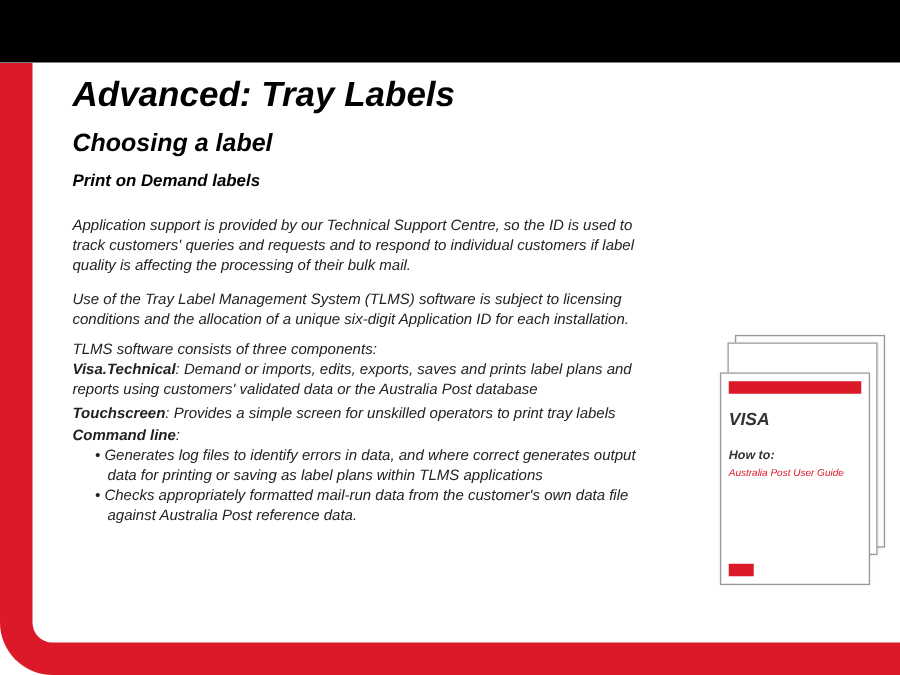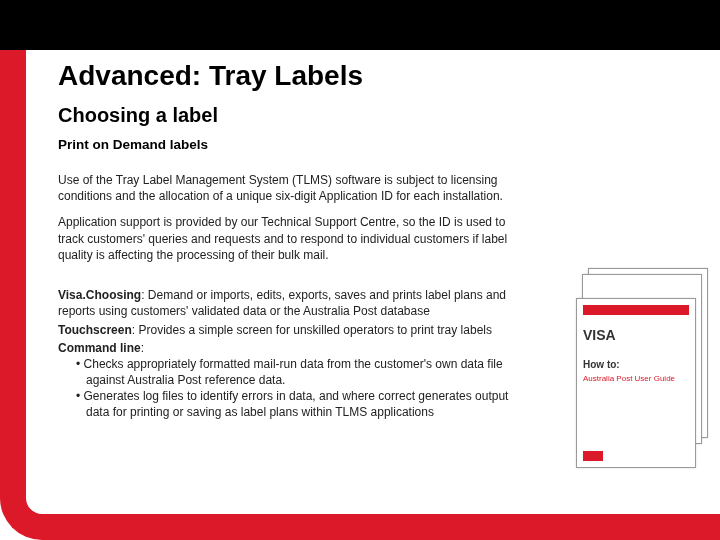--- a/index.html
+++ b/index.html
@@ -1,17 +1,17 @@
 <!DOCTYPE html>
 <html><head>
 <meta charset="utf-8">
 <style>
   * { box-sizing: border-box; margin: 0; padding: 0; }
   html, body { width: 720px; height: 540px; font-family: Arial, Helvetica, sans-serif; background: #fff; overflow: hidden; }
-  .slide { position: relative; width: 720px; height: 540px; }
+  .slide { position: relative; width: 720px; height: 540px; font-style: italic; }
   .topbar { position: absolute; left: 0; top: 0; width: 720px; height: 50px; background: #000; }
   .redframe { position: absolute; left: 0; top: 50px; width: 720px; height: 490px; border-left: 26px solid #dc1928; border-bottom: 26px solid #dc1928; border-bottom-left-radius: 42px; }
   .content { position: absolute; left: 58px; top: 60px; width: 600px; }
   .title { font-size: 28px; font-weight: bold; color: #000; margin-bottom: 12px; }
   .subtitle { font-size: 20px; font-weight: bold; color: #000; margin-bottom: 10px; }
   .sectionhead { font-size: 13.5px; font-weight: bold; color: #000; margin-bottom: 20px; }
   .body { font-size: 12px; color: #222; line-height: 1.35; width: 470px; }
   .para { margin-bottom: 10px; }
   .overlap { position: relative; margin-top: -2px; }
   .componentlabel { font-weight: bold; }
@@ -39,32 +39,32 @@
 <div class="slide">
   <div class="topbar"></div>
   <div class="redframe"></div>
 
   <div class="content">
     <div class="title">Advanced: Tray Labels</div>
     <div class="subtitle">Choosing a label</div>
     <div class="sectionhead">Print on Demand labels</div>
 
     <div class="body">
+      <div class="para">Application support is provided by our Technical Support Centre, so the ID is used to track customers' queries and requests and to respond to individual customers if label quality is affecting the processing of their bulk mail.</div>
       <div class="para">Use of the Tray Label Management System (TLMS) software is subject to licensing conditions and the allocation of a unique six-digit Application ID for each installation.</div>
-      <div class="para">Application support is provided by our Technical Support Centre, so the ID is used to track customers' queries and requests and to respond to individual customers if label quality is affecting the processing of their bulk mail.</div>
 
       <div class="para overlap">
-        <br>
-        <span class="componentlabel">Visa.Choosing</span><span>: Demand or imports, edits, exports, saves and prints label plans and reports using customers' validated data or the Australia Post database</span>
+        <span>TLMS software consists of three components:</span><br>
+        <span class="componentlabel">Visa.Technical</span><span>: Demand or imports, edits, exports, saves and prints label plans and reports using customers' validated data or the Australia Post database</span>
         <div style="height:2px"></div>
         <span class="componentlabel">Touchscreen</span><span>: Provides a simple screen for unskilled operators to print tray labels</span>
         <div style="height:2px"></div>
         <span class="componentlabel">Command line</span><span>:</span>
+        <div class="subbullet">• Generates log files to identify errors in data, and where correct generates output data for printing or saving as label plans within TLMS applications</div>
         <div class="subbullet">• Checks appropriately formatted mail-run data from the customer's own data file against Australia Post reference data.</div>
-        <div class="subbullet">• Generates log files to identify errors in data, and where correct generates output data for printing or saving as label plans within TLMS applications</div>
       </div>
     </div>
   </div>
 
   <div class="docstack">
     <div class="doc doc3"></div>
     <div class="doc doc2"></div>
     <div class="doc doc1">
       <div class="accent"></div>
       <div class="doctitle">VISA</div>

